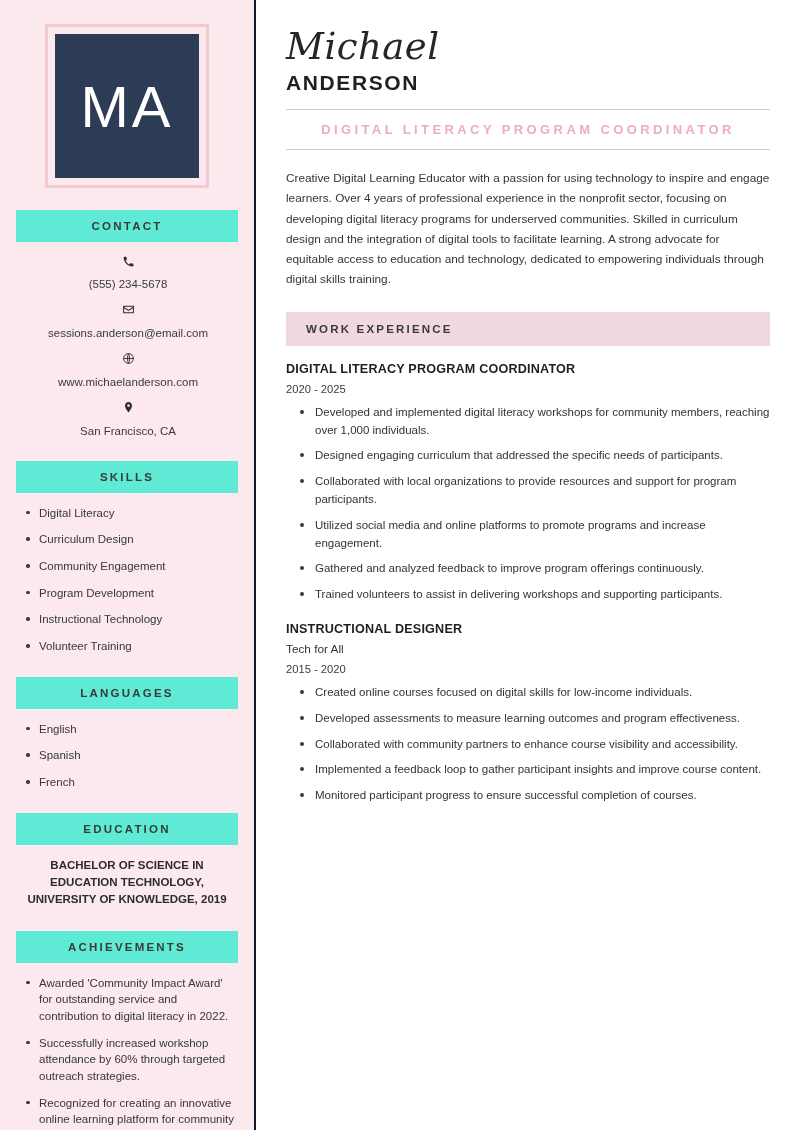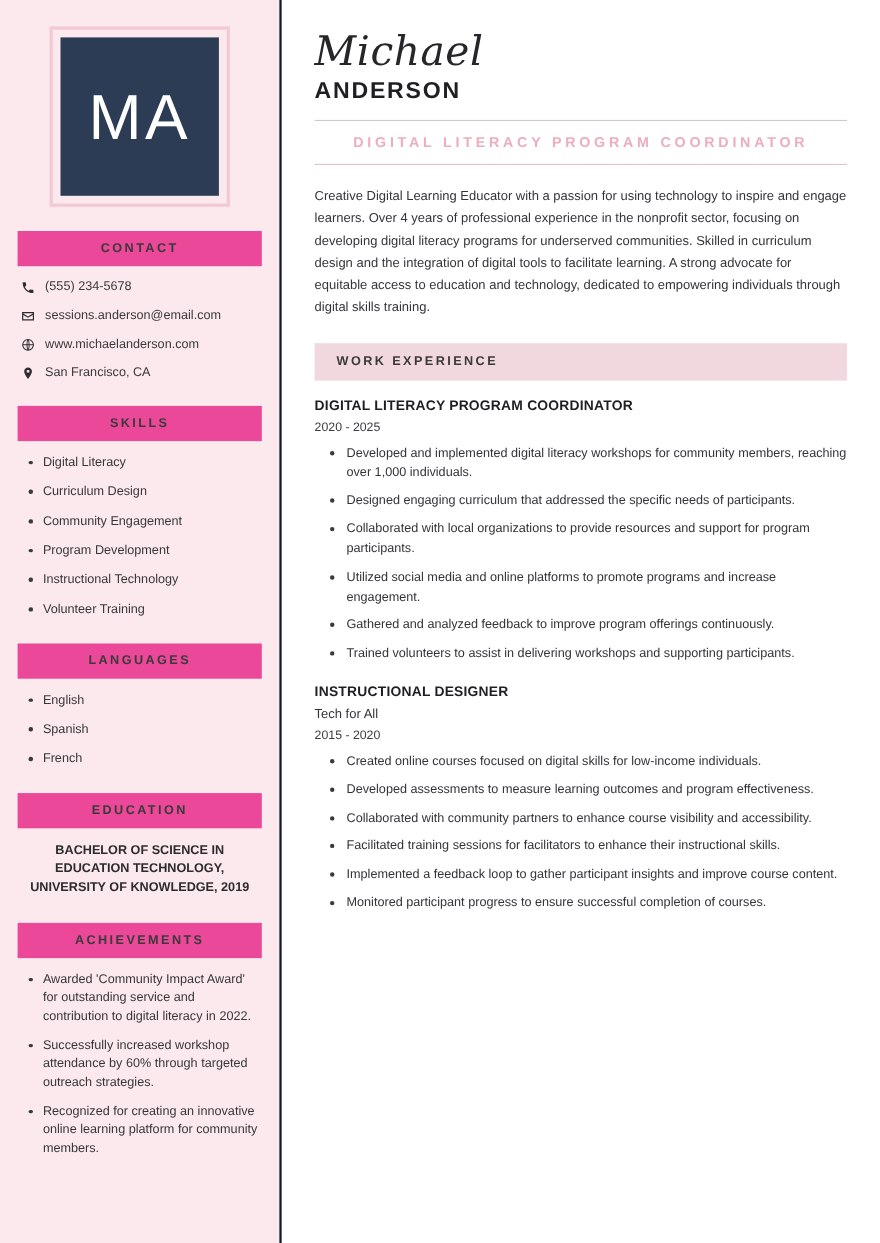--- a/index.html
+++ b/index.html
@@ -51,21 +51,21 @@
     display: flex;
     align-items: center;
     justify-content: center;
     font-size: 58px;
     letter-spacing: 3px;
     font-weight: 400;
     font-family: "Liberation Sans", sans-serif;
   }
 
   .side-heading {
-    background: #ec4899;
+    background: #5eead4;
     color: #3a3a3a;
     text-align: center;
     font-size: 11.5px;
     font-weight: bold;
     letter-spacing: 2.2px;
     padding: 10px 4px;
     margin: 22px 0 12px 0;
     box-sizing: border-box;
   }
 
@@ -75,20 +75,21 @@
     padding: 0 0 0 2px;
   }
   .contact-list li {
     display: flex;
     align-items: center;
     gap: 9px;
     font-size: 11.5px;
     color: #39393b;
     margin-bottom: 11px;
     line-height: 1.3;
+    flex-direction: column;
   }
   .contact-list .ico {
     width: 14px;
     height: 14px;
     flex: 0 0 14px;
     display: flex;
     align-items: center;
     justify-content: center;
     color: #2d2d30;
   }
@@ -322,20 +323,19 @@
     </section>
 
     <section class="job-block">
       <div class="job-role">INSTRUCTIONAL DESIGNER</div>
       <div class="job-company">Tech for All</div>
       <div class="job-dates">2015 - 2020</div>
       <ul class="job-bullets">
         <li>Created online courses focused on digital skills for low-income individuals.</li>
         <li>Developed assessments to measure learning outcomes and program effectiveness.</li>
         <li>Collaborated with community partners to enhance course visibility and accessibility.</li>
-        <li>Facilitated training sessions for facilitators to enhance their instructional skills.</li>
         <li>Implemented a feedback loop to gather participant insights and improve course content.</li>
         <li>Monitored participant progress to ensure successful completion of courses.</li>
       </ul>
     </section>
   </main>
 
 </div>
 
 </body></html>

